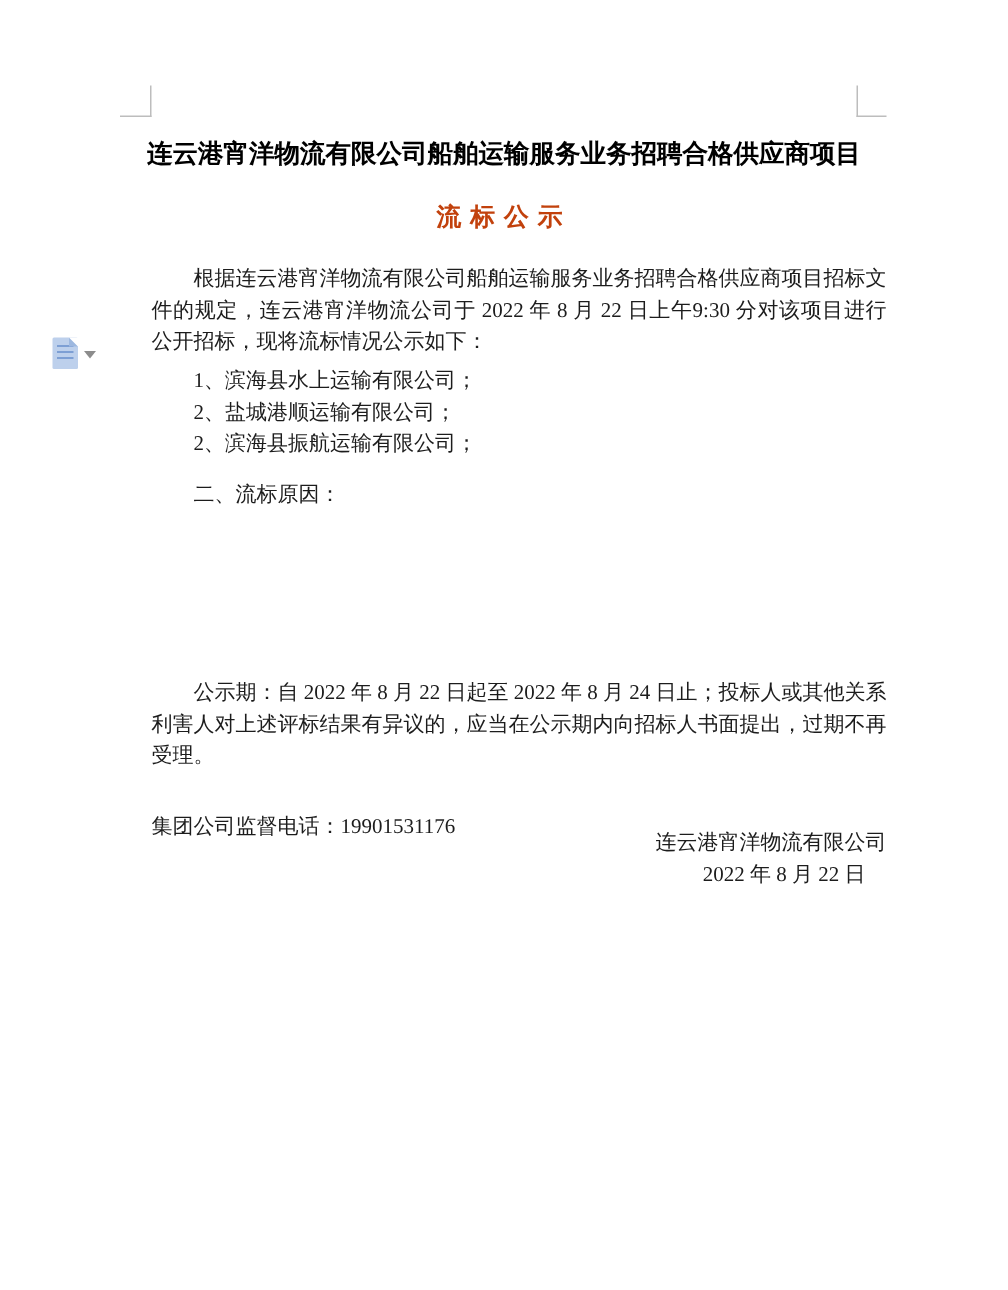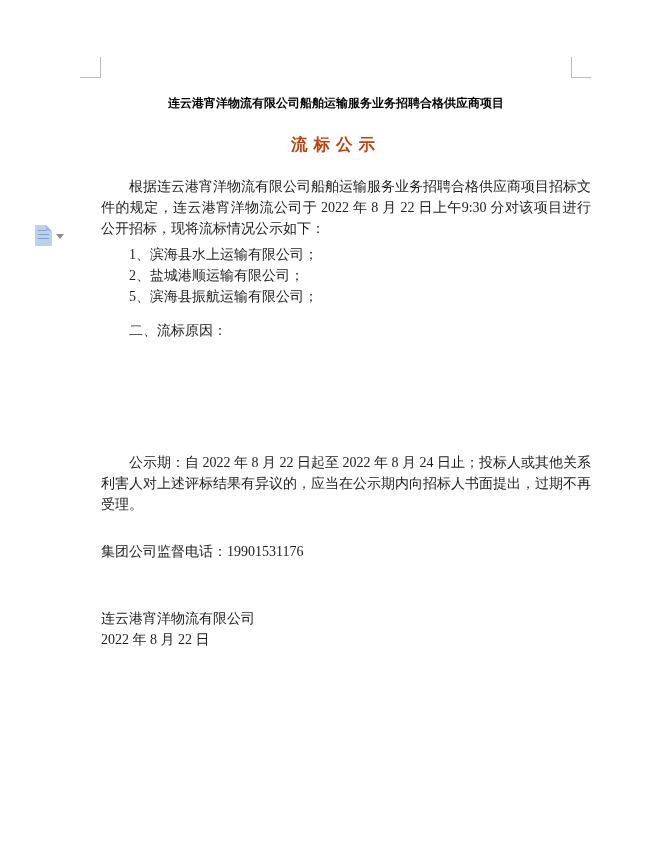--- a/index.html
+++ b/index.html
@@ -60,42 +60,42 @@
   .dropdown-arrow {
     width: 0; height: 0; margin-top: 2px;
     border-left: 4px solid transparent;
     border-right: 4px solid transparent;
     border-top: 5px solid #8c8c8c;
   }
   
   .doc-title {
     position: absolute; top: 91px; left: 0; width: 672px;
     text-align: center;
-    font-size: 12px; font-weight: bold; color: #000;
+    font-size: 17px; font-weight: bold; color: #000;
     letter-spacing: 0px; line-height: 24px;
   }
   .doc-subtitle {
     position: absolute; top: 134px; left: 0; width: 672px;
     text-align: center;
     font-size: 16.5px; font-weight: bold; color: #c2410c;
     letter-spacing: 6px; line-height: 22px;
   }
   .body-block {
     position: absolute; left: 91px; width: 490px;
     font-size: 14px; line-height: 21px;
     text-align: justify;
     margin-left: 10px;
   }
   .indent { text-indent: 2em; }
   .blk-intro   { top: 176px; }
   .blk-sec1    { top: 244px; }
   .blk-sec2    { top: 320px; }
   .blk-period  { top: 452px; }
   .blk-phones  { top: 541px; }
-  .blk-sign    { top: 608px; }
+  .blk-sign    { top: 552px; text-align: right; }
   .sign-date   { padding-right: 14px; }
 </style>
 </head>
 <body>
 
 <div class="page">
 
   <div class="corner corner-tl"></div>
   <div class="corner corner-tr"></div>
 
@@ -110,21 +110,21 @@
 
   <div class="doc-title">连云港宵洋物流有限公司船舶运输服务业务招聘合格供应商项目</div>
 
   <div class="doc-subtitle">流标公示</div>
 
   <div class="body-block blk-intro indent">根据连云港宵洋物流有限公司船舶运输服务业务招聘合格供应商项目招标文件的规定，连云港宵洋物流公司于 2022 年 8 月 22 日上午9:30 分对该项目进行公开招标，现将流标情况公示如下：</div>
 
   <div class="body-block blk-sec1">
     <div class="indent">1、滨海县水上运输有限公司；</div>
     <div class="indent">2、盐城港顺运输有限公司；</div>
-    <div class="indent">5、滨海县振航运输有限公司；</div>
+    <div class="indent">2、滨海县振航运输有限公司；</div>
   </div>
 
   <div class="body-block blk-sec2">
     <div class="indent">二、流标原因：</div>
   </div>
 
   <div class="body-block blk-period indent">公示期：自 2022 年 8 月 22 日起至 2022 年 8 月 24 日止；投标人或其他关系利害人对上述评标结果有异议的，应当在公示期内向招标人书面提出，过期不再受理。</div>
 
   <div class="body-block blk-phones">
     <div>集团公司监督电话：19901531176</div>

